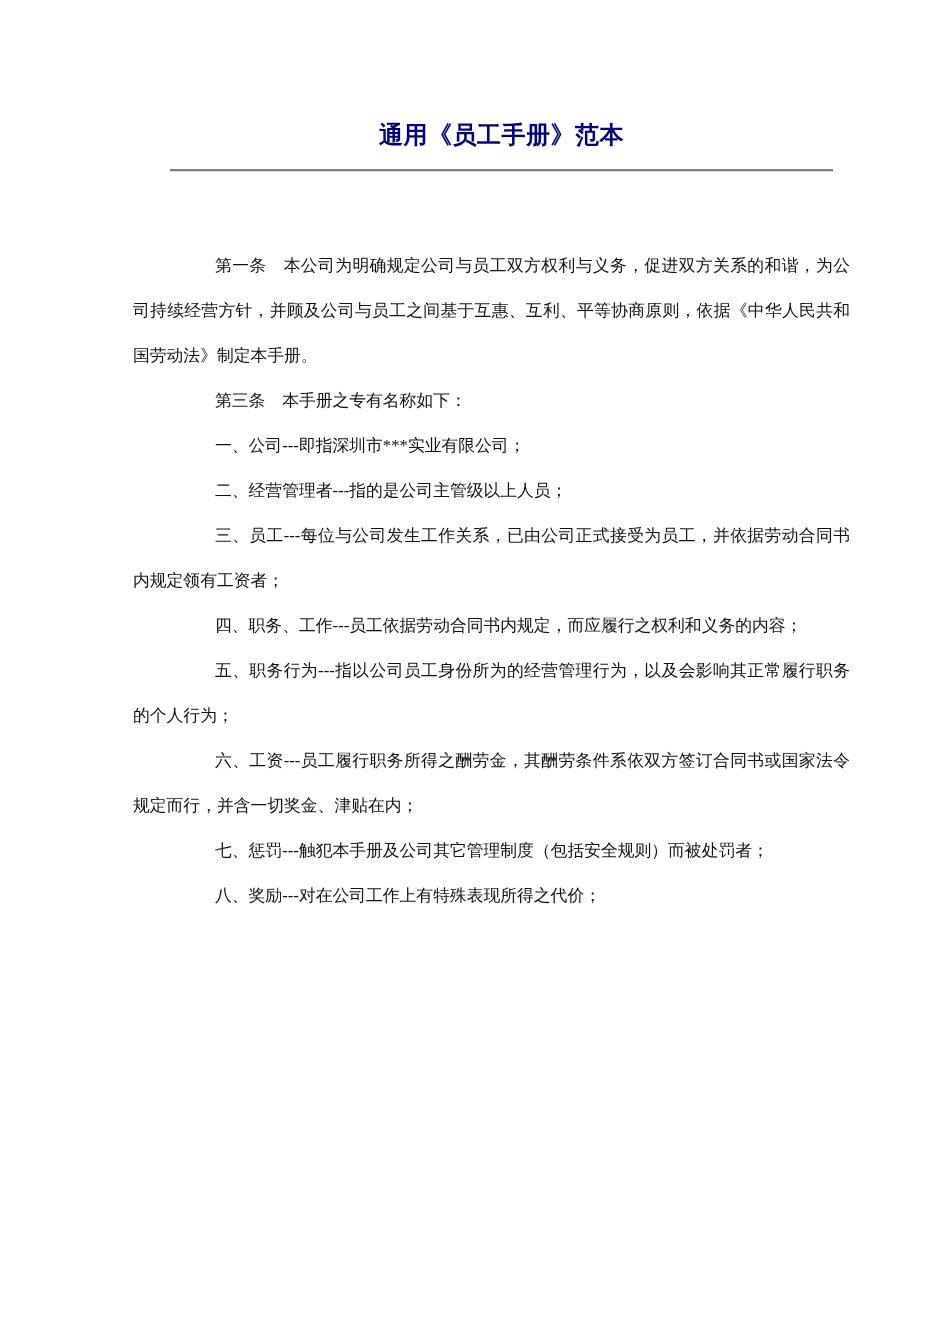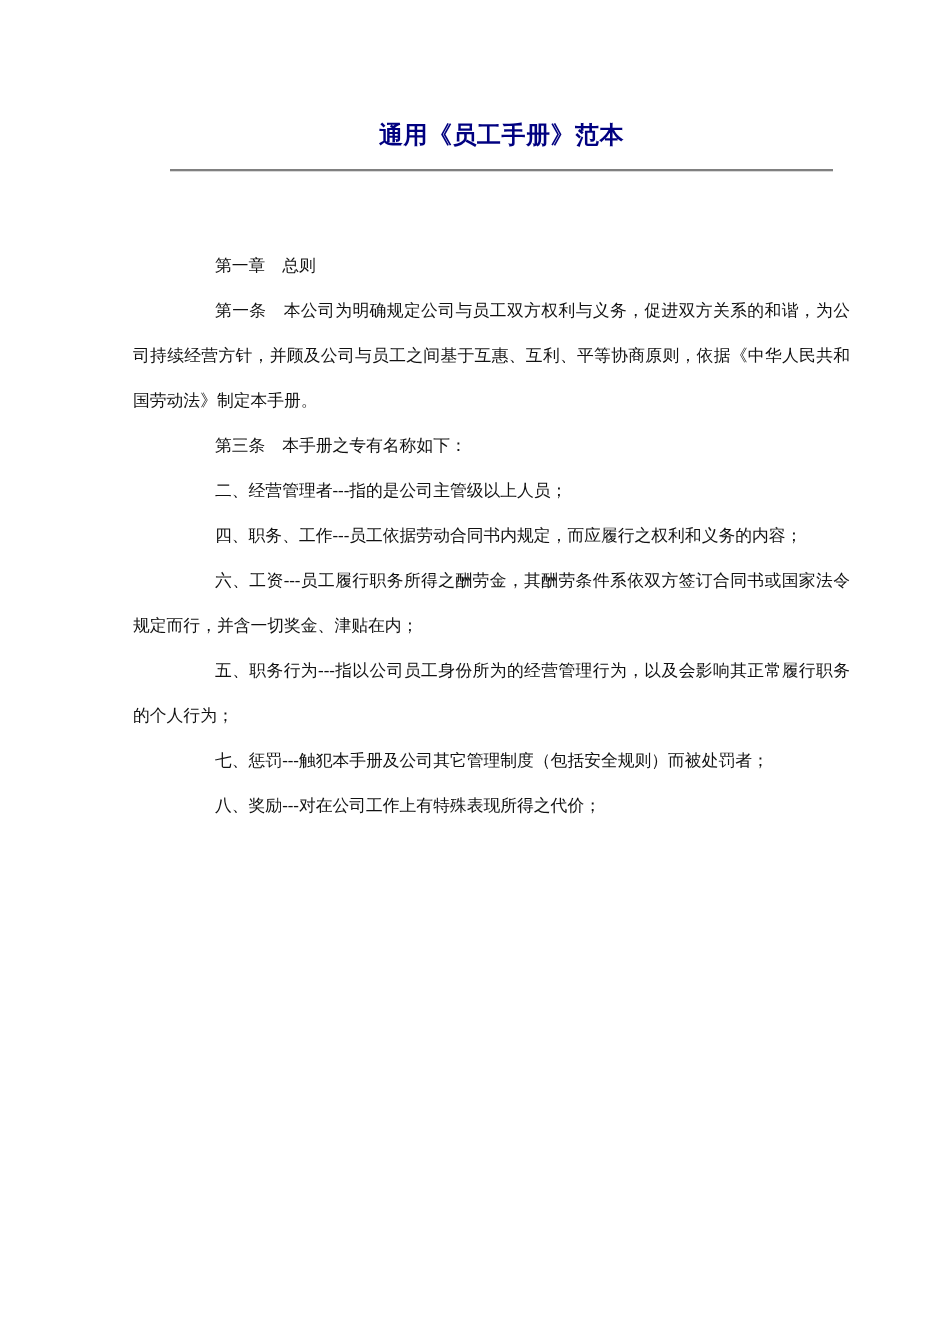--- a/index.html
+++ b/index.html
@@ -51,24 +51,25 @@
 </head>
 <body>
 
 <div class="page">
 
   <div class="doc-title">通用《员工手册》范本</div>
 
   <div class="title-rule"></div>
 
   <div class="doc-body">
-      <p class="para">第一章　总则</p>
       <p class="para">第一条　本公司为明确规定公司与员工双方权利与义务，促进双方关系的和谐，为公司持续经营方针，并顾及公司与员工之间基于互惠、互利、平等协商原则，依据《中华人民共和国劳动法》制定本手册。</p>
       <p class="para">第三条　本手册之专有名称如下：</p>
+      <p class="para">一、公司---即指深圳市***实业有限公司；</p>
       <p class="para">二、经营管理者---指的是公司主管级以上人员；</p>
+      <p class="para">三、员工---每位与公司发生工作关系，已由公司正式接受为员工，并依据劳动合同书内规定领有工资者；</p>
       <p class="para">四、职务、工作---员工依据劳动合同书内规定，而应履行之权利和义务的内容；</p>
+      <p class="para">五、职务行为---指以公司员工身份所为的经营管理行为，以及会影响其正常履行职务的个人行为；</p>
       <p class="para">六、工资---员工履行职务所得之酬劳金，其酬劳条件系依双方签订合同书或国家法令规定而行，并含一切奖金、津贴在内；</p>
-      <p class="para">五、职务行为---指以公司员工身份所为的经营管理行为，以及会影响其正常履行职务的个人行为；</p>
       <p class="para">七、惩罚---触犯本手册及公司其它管理制度（包括安全规则）而被处罚者；</p>
       <p class="para">八、奖励---对在公司工作上有特殊表现所得之代价；</p>
     </div>
 
 </div>
 
 </body></html>

